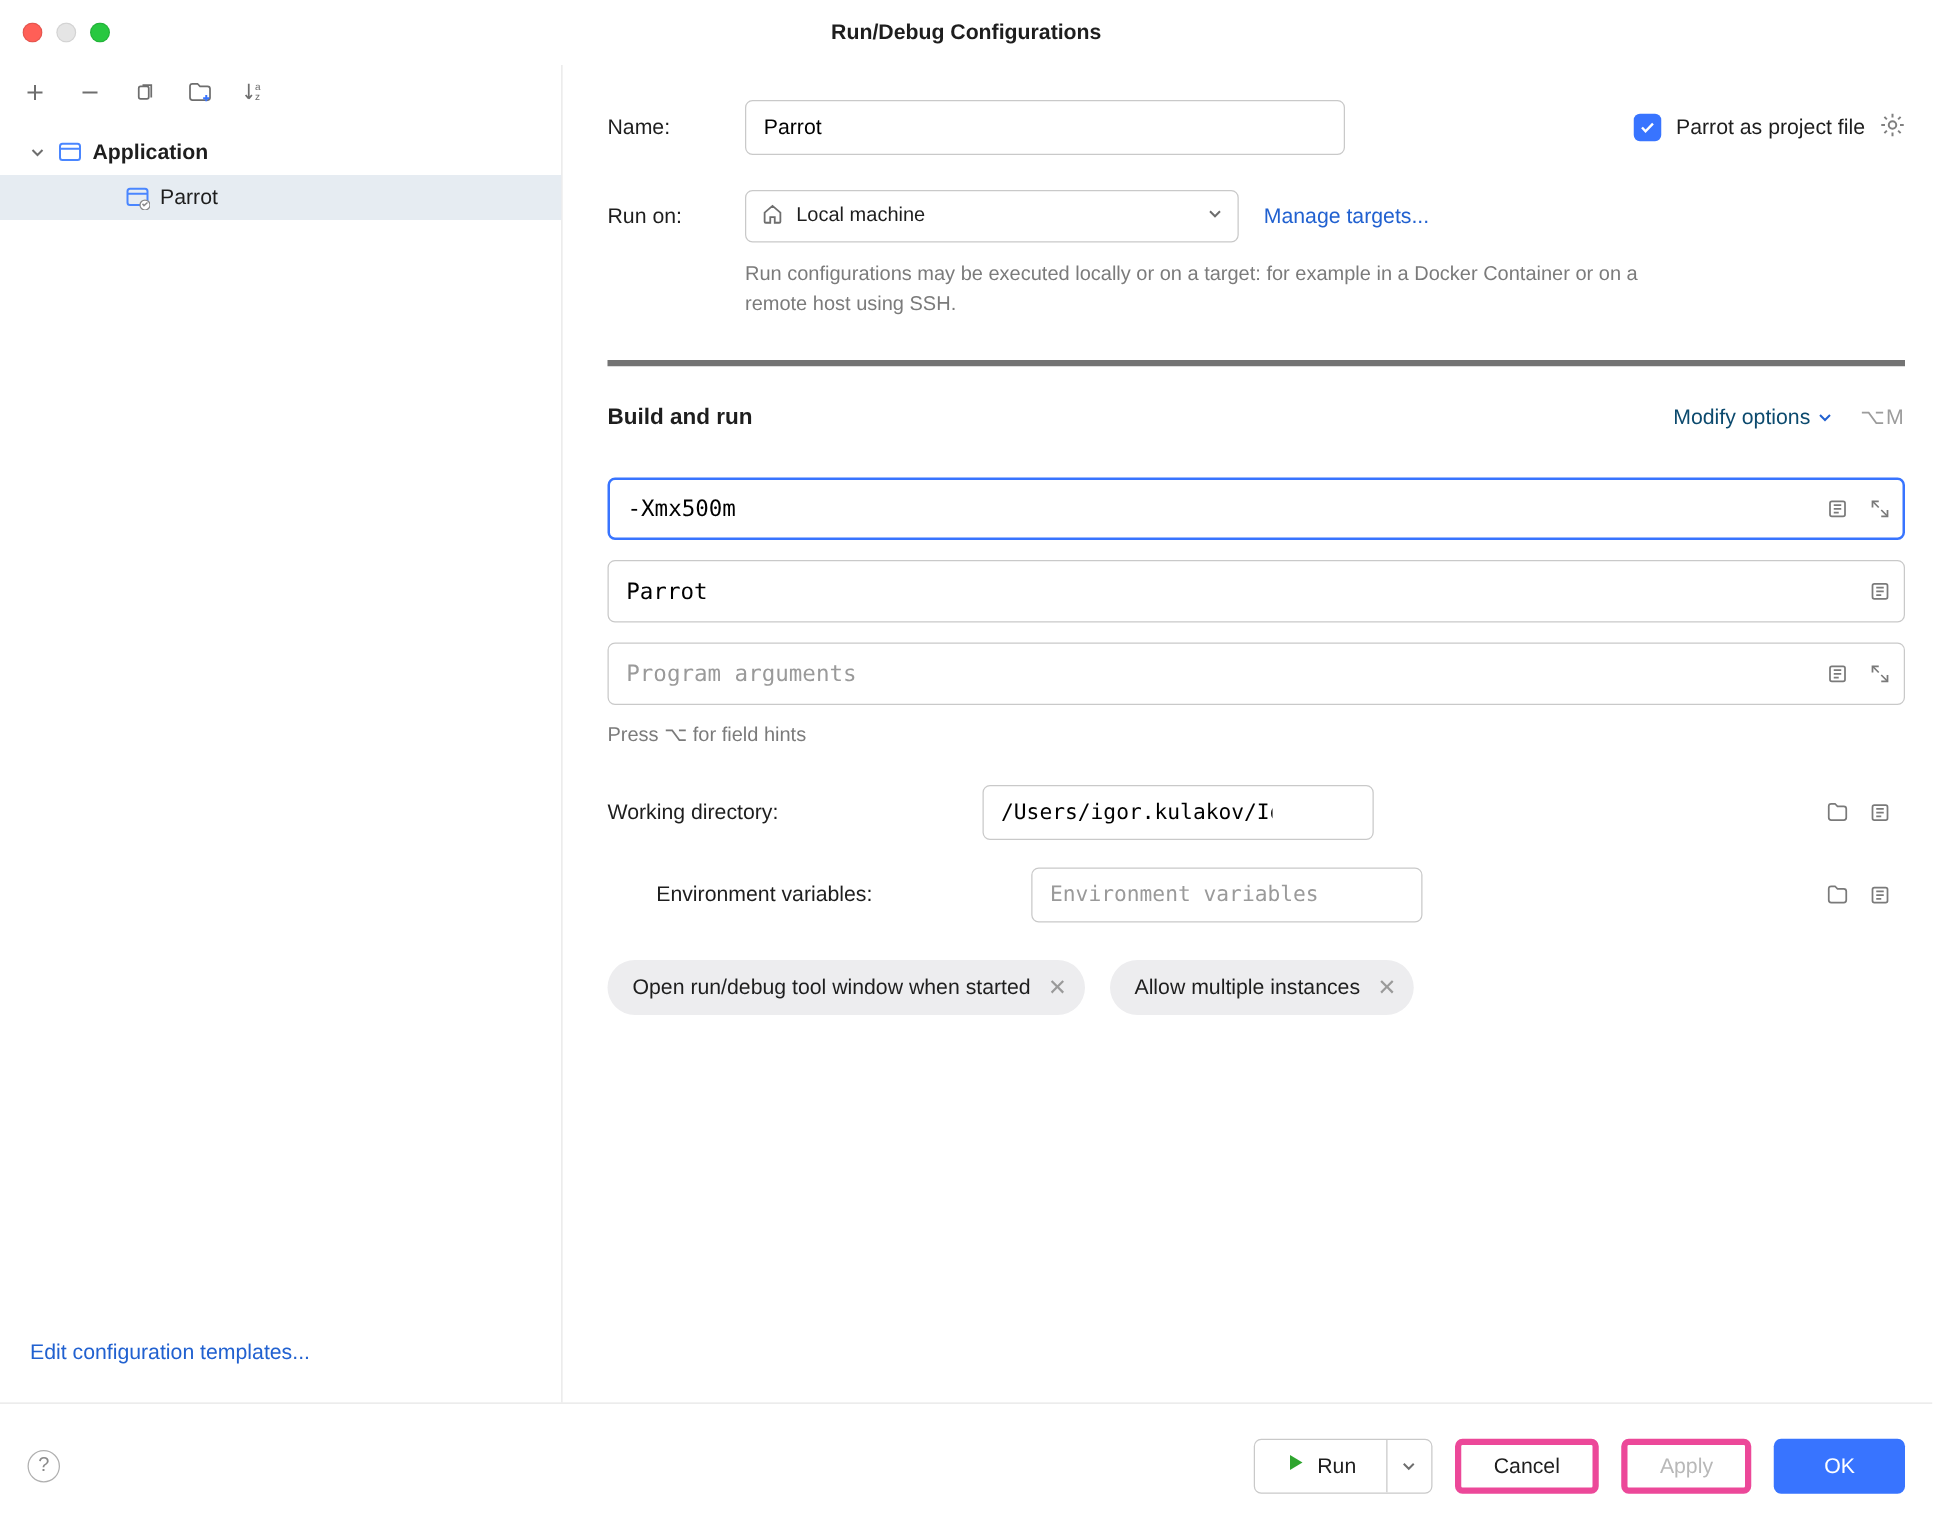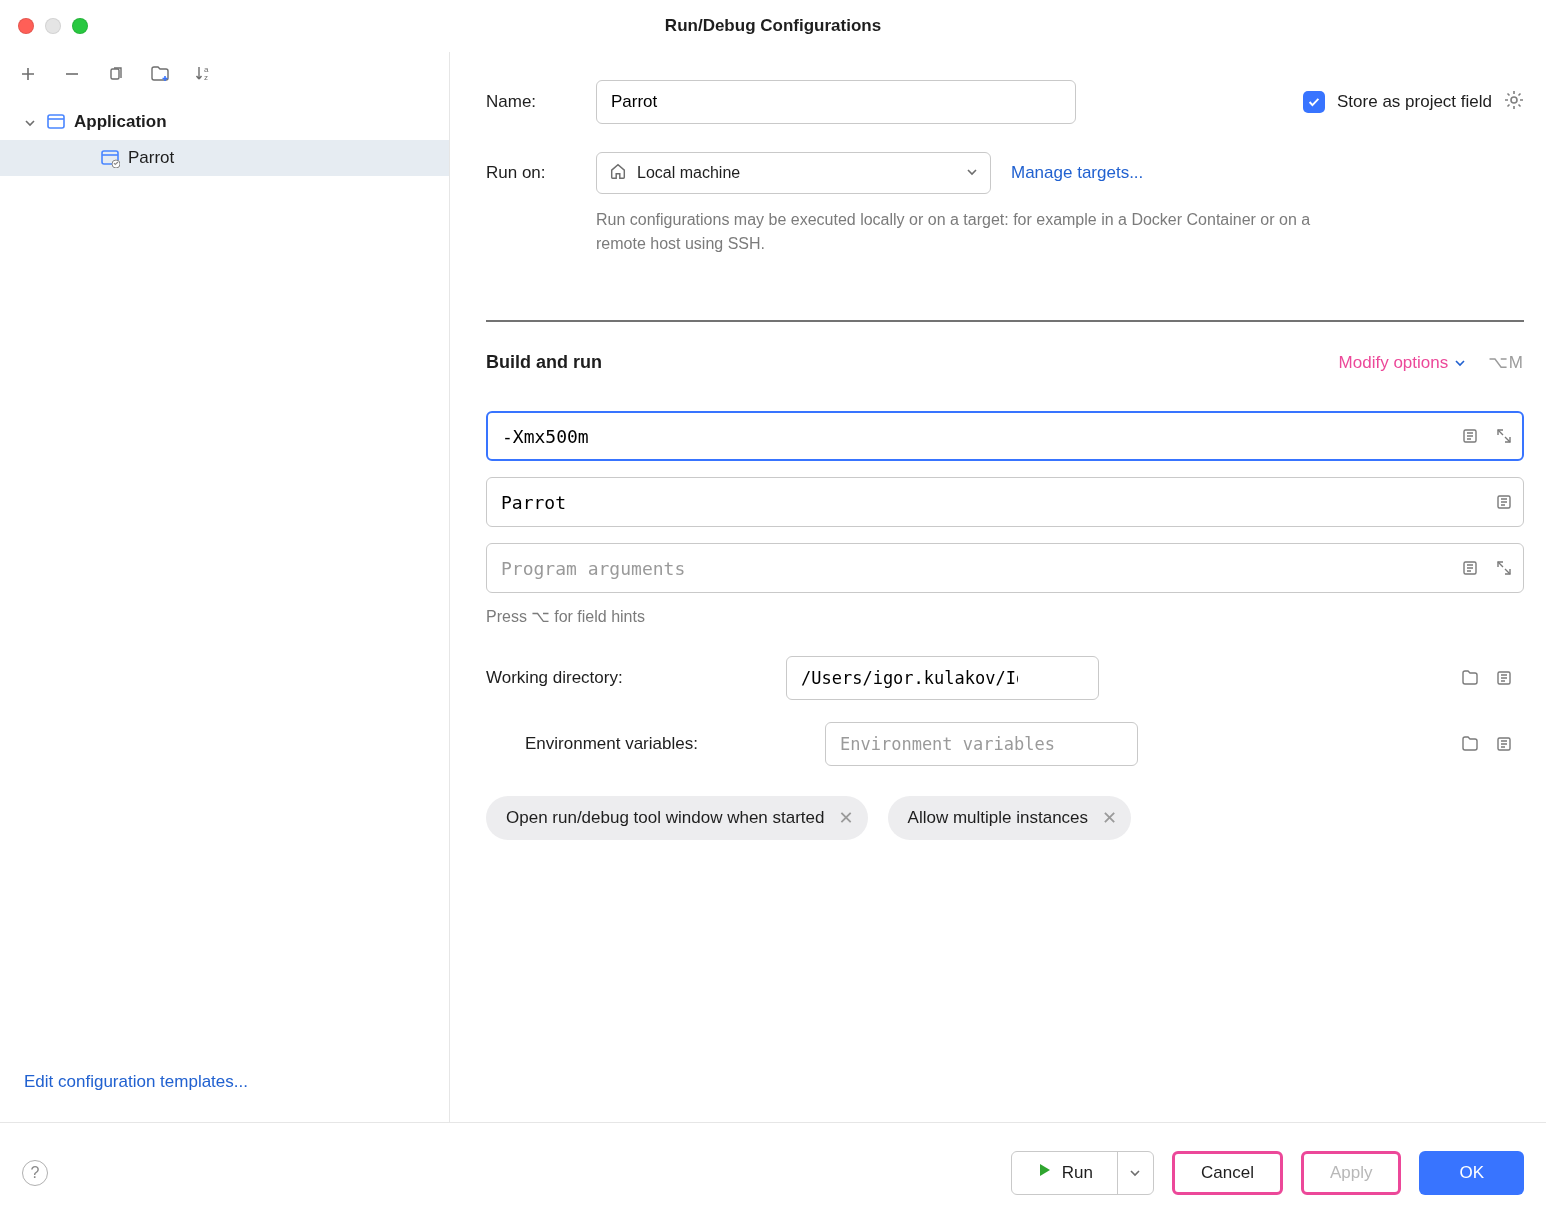--- a/index.html
+++ b/index.html
@@ -39,23 +39,23 @@
   .checkbox svg { color: #fff; }
   .store-text { font-size: 17px; }
   .gear { color: #808080; }
 
   .select { height: 42px; border: 1px solid #c9c9c9; border-radius: 6px; display: flex; align-items: center; padding: 0 12px; gap: 10px; background: #fff; justify-content: center; }
   .select .chev { margin-left: auto; color: #6e6e6e; }
   .runon-select { width: 395px; }
   .manage-link { color: #2161D0; font-size: 17px; margin-left: 20px; }
   .hint { color: #7b7b7b; font-size: 16px; margin-top: 14px; margin-left: 110px; line-height: 1.5; max-width: 740px; }
 
-  .section-hdr { display: flex; align-items: flex-end; margin-top: 64px; border-top: 2px solid #737373; padding-top: 30px; }
+  .section-hdr { display: flex; align-items: flex-end; margin-top: 32px; border-top: 5px solid #737373; padding-top: 30px; }
   .section-title { font-weight: 700; font-size: 18px; }
-  .modify { margin-left: auto; color: #ec4899; font-size: 17px; display: flex; align-items: center; gap: 6px; }
+  .modify { margin-left: auto; color: #0c4a6e; font-size: 17px; display: flex; align-items: center; gap: 6px; }
   .shortcut { color: #9c9c9c; font-size: 17px; margin-left: 22px; letter-spacing: 1px; }
 
   .two-col { display: flex; gap: 18px; margin-top: 22px; }
   .jdk-select { flex: 0 0 458px; }
   .jdk-main { font-family: ui-monospace, Menlo, monospace; font-size: 17px; }
   .jdk-sub { color: #9a9a9a; font-family: ui-monospace, Menlo, monospace; font-size: 17px; margin-left: 6px; }
   .cp-select { flex: 1; }
   .cp-prefix { color: #9a9a9a; font-family: ui-monospace, Menlo, monospace; font-size: 17px; }
   .cp-main { font-family: ui-monospace, Menlo, monospace; font-size: 17px; margin-left: 10px; }
 
@@ -75,21 +75,21 @@
   .wd-input::placeholder { color: #9a9a9a; font-family: ui-monospace, Menlo, monospace; }
 
   .env-hint { color: #7b7b7b; font-size: 16px; margin-top: 12px; margin-left: 300px; }
 
   .chips { display: flex; gap: 20px; margin-top: 30px; }
   .chip { background: #ededef; border-radius: 22px; height: 44px; display: flex; align-items: center; padding: 0 14px 0 20px; font-size: 17px; gap: 14px; }
   .chip .x { color: #9a9a9a; font-size: 18px; }
 
   .footer { height: 100px; border-top: 1px solid #e6e6e6; display: flex; align-items: center; padding: 0 22px; gap: 18px; }
   .help { width: 26px; height: 26px; border: 1.5px solid #b0b0b0; border-radius: 50%; color: #8a8a8a; display: flex; align-items: center; justify-content: center; font-size: 16px; margin-right: auto; }
-  .btn { height: 44px; border-radius: 6px; padding: 0 26px; font-size: 17px; display: flex; align-items: center; justify-content: center; background: #fff; border: 3px solid #ec4899; }
+  .btn { height: 44px; border-radius: 6px; padding: 0 26px; font-size: 17px; display: flex; align-items: center; justify-content: center; background: #fff; border: 5px solid #ec4899; }
   .btn.disabled { color: #b8b8b8; }
   .btn.primary { background: #3874FF; color: #fff; border: none; padding: 0 40px; }
   .run-group { display: flex; border: 1px solid #c9c9c9; border-radius: 6px; overflow: hidden; height: 44px; }
   .run-main { display: flex; align-items: center; gap: 10px; padding: 0 24px; font-size: 17px; }
   .run-chev { width: 36px; display: flex; align-items: center; justify-content: center; border-left: 1px solid #c9c9c9; color: #6e6e6e; }
   .play { color: #2fa52f; }
 </style>
 </head>
 <body>
 
@@ -162,21 +162,21 @@
   <div class="content">
     <div class="row">
       <span class="lbl">Name:</span>
       <input class="name-input" value="Parrot" style="">
       <div class="store-wrap">
         <div class="checkbox">
             <svg viewBox="0 0 16 16" width="14" height="14">
               <path d="M3 8l3.2 3.5L13 4.5" stroke="currentColor" stroke-width="2.2" fill="none"></path>
             </svg>
           </div>
-        <span class="store-text">Store as project field</span>
+        <span class="store-text">Parrot as project file</span>
         <span class="gear"><svg viewBox="0 0 20 20" width="20" height="20">
               <circle cx="10" cy="10" r="3" stroke="currentColor" stroke-width="1.6" fill="none"></circle>
               <path d="M10 1v3M10 16v3M1 10h3M16 10h3M3.5 3.5l2 2M14.5 14.5l2 2M16.5 3.5l-2 2M5.5 14.5l-2 2" stroke="currentColor" stroke-width="1.6"></path>
             </svg></span>
       </div>
     </div>
 
     <div class="row">
       <span class="lbl">Run on:</span>
       <div class="select runon-select">

